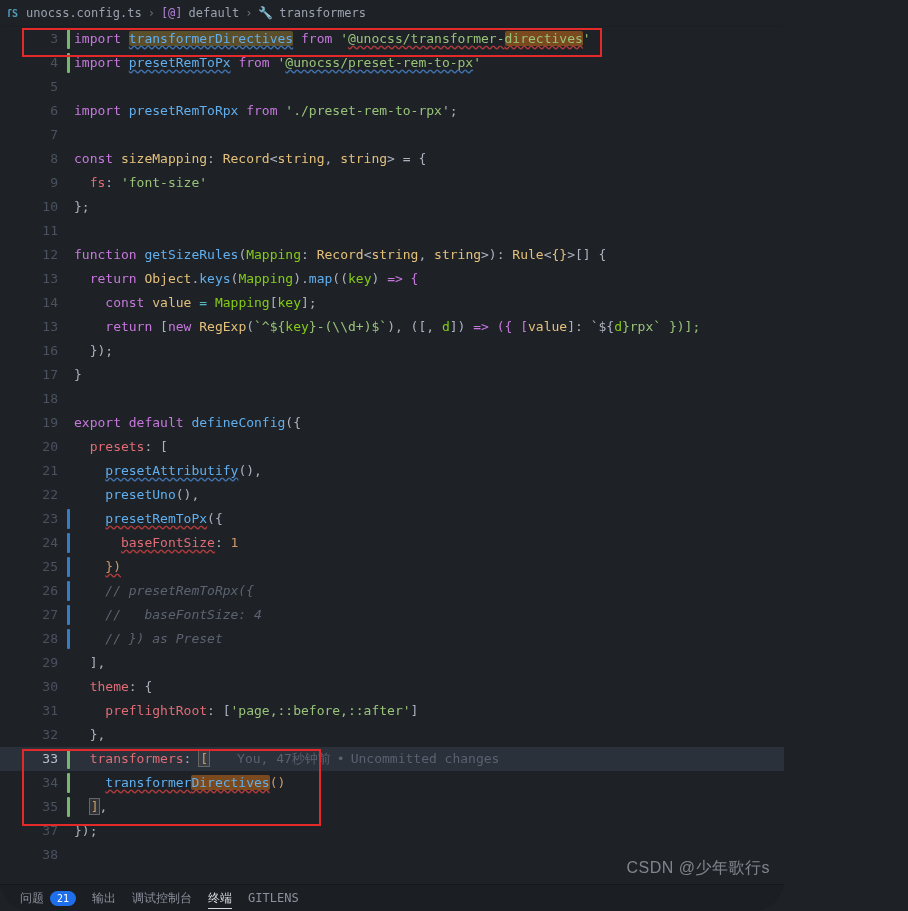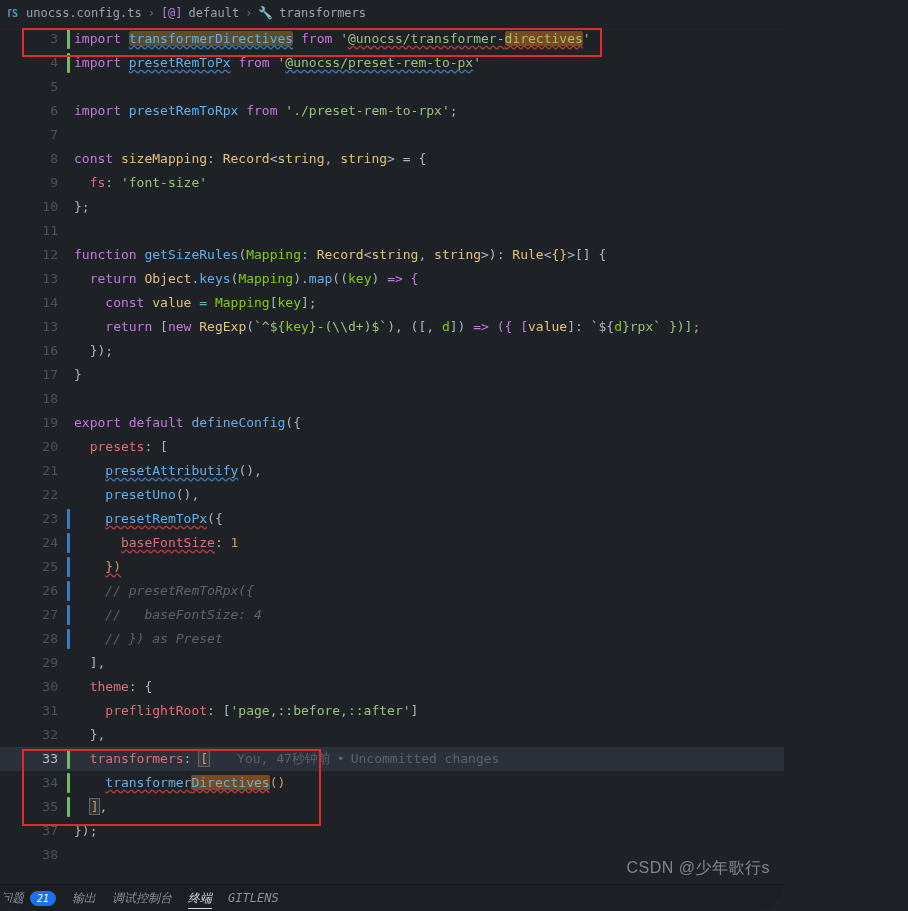--- a/index.html
+++ b/index.html
@@ -63,21 +63,21 @@
   .pr{color:var(--prop);}
   .pa{color:var(--paren);}
   .lens{color:#5a6170;font-style:normal;margin-left:28px;}
   .lens .dot{margin:0 6px;}
   .hi{background:var(--hi1);border-radius:2px;}
   .hi2{background:var(--hi2);border-radius:2px;}
   .bm{border:1px solid #666;background:rgba(100,100,100,0.25);padding:0 1px;margin:0 -1px;}
   
   .redbox{position:absolute;border:2px solid #e3292a;pointer-events:none;z-index:4;}
   
-  .panelbar{position:absolute;left:0;right:0;bottom:0;height:26px;background:var(--panelbar);display:flex;align-items:center;padding:0 0;font-size:12px;color:#8b919c;gap:16px;border-top:1px solid #14171b;font-style:italic;}
+  .panelbar{position:absolute;left:0;right:0;bottom:0;height:26px;background:var(--panelbar);display:flex;align-items:center;padding:0 20px;font-size:12px;color:#8b919c;gap:16px;border-top:1px solid #14171b;}
   .panelbar .tab{cursor:pointer;display:flex;align-items:center;gap:6px;}
   .panelbar .tab.active{color:#d7dae0;text-decoration:underline;text-underline-offset:6px;text-decoration-color:#d7dae0;}
   .badge{background:var(--badge);color:#fff;border-radius:9px;font-size:10px;padding:1px 7px;line-height:13px;}
   
   .wm{position:absolute;right:14px;bottom:32px;color:rgba(207,213,222,0.55);font-size:16px;font-family:"Segoe UI",Arial,sans-serif;letter-spacing:0.5px;pointer-events:none;}
   .wavy-r{text-decoration:underline wavy rgba(204,64,64,0.85);text-decoration-skip-ink:none;text-underline-offset:2px;}
   .wavy-b{text-decoration:underline wavy rgba(70,130,200,0.85);text-decoration-skip-ink:none;text-underline-offset:2px;}
 </style>
 </head>
 <body>

